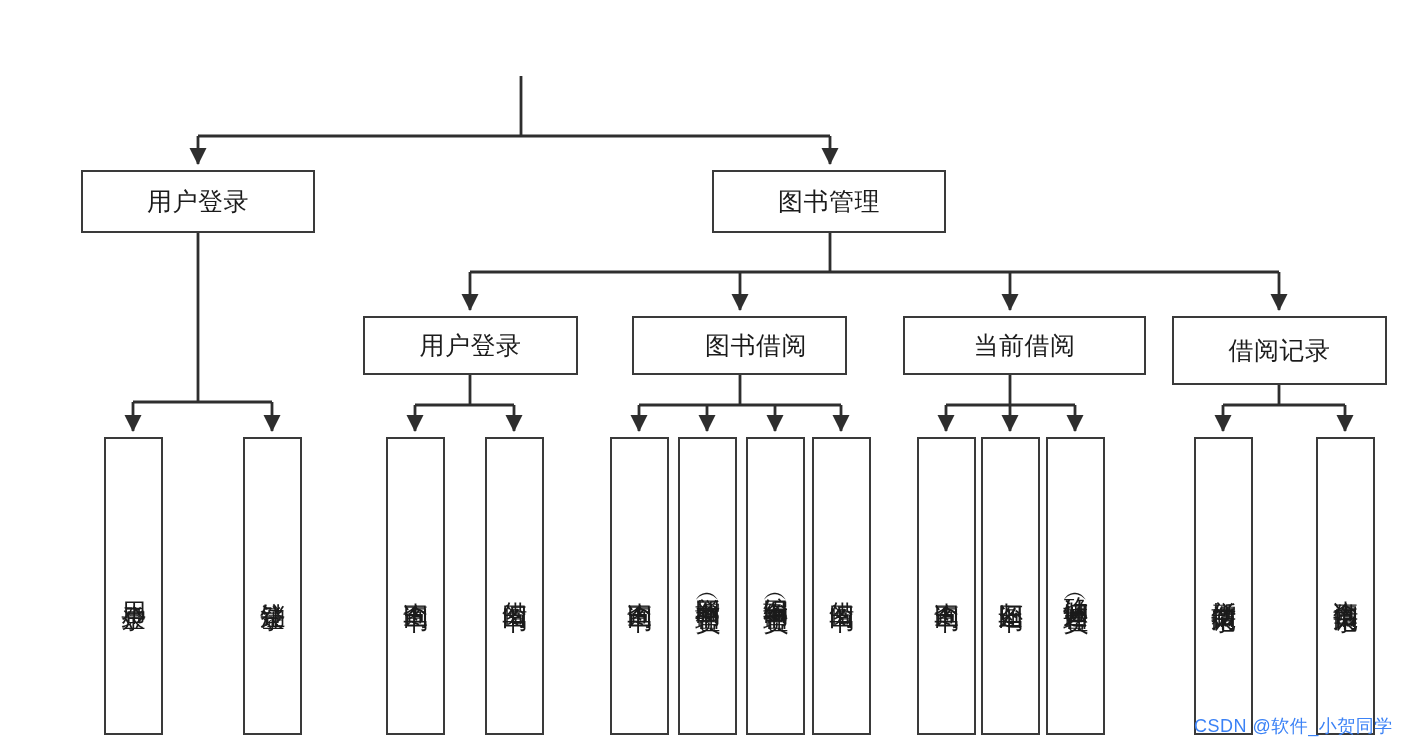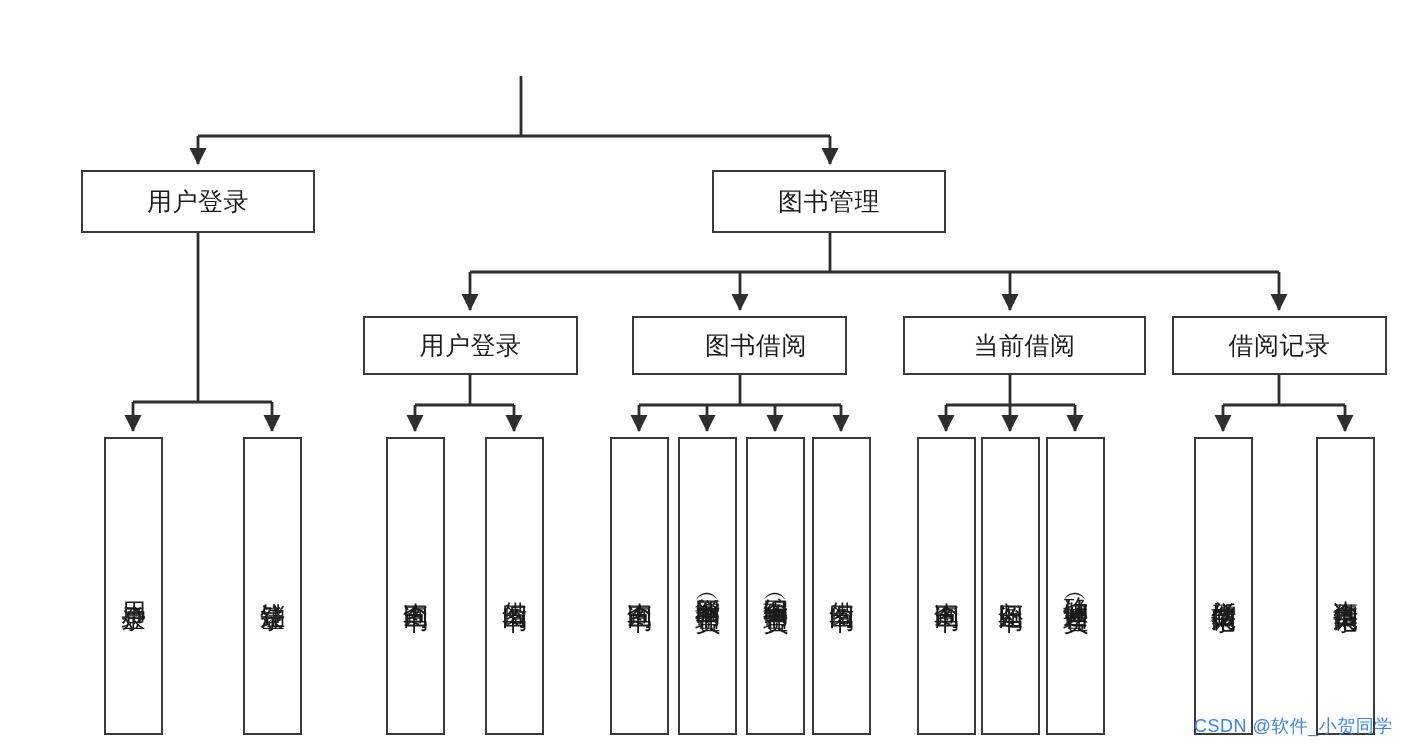--- a/index.html
+++ b/index.html
@@ -146,21 +146,21 @@
 
   <div class="node horiz" style="left:363px; top:316px; width:215px; height:59px;">
     <span class="lbl">用户登录</span>
   </div>
   <div class="node horiz" style="left:632px; top:316px; width:215px; height:59px;padding-left:33px;">
     <span class="lbl">图书借阅</span>
   </div>
   <div class="node horiz" style="left:903px; top:316px; width:243px; height:59px;">
     <span class="lbl">当前借阅</span>
   </div>
-  <div class="node horiz" style="left:1172px; top:316px; width:215px; height:59px;">
+  <div class="node horiz" style="left:1172px; top:316px; width:215px; height:69px;">
     <span class="lbl">借阅记录</span>
   </div>
 
   <div class="node leaf" style="left:104px; top:437px; width:59px; height:298px;">
     <span class="lbl">用户登录</span>
   </div>
   <div class="node leaf" style="left:243px; top:437px; width:59px; height:298px;">
     <span class="lbl">注销登录</span>
   </div>
 

